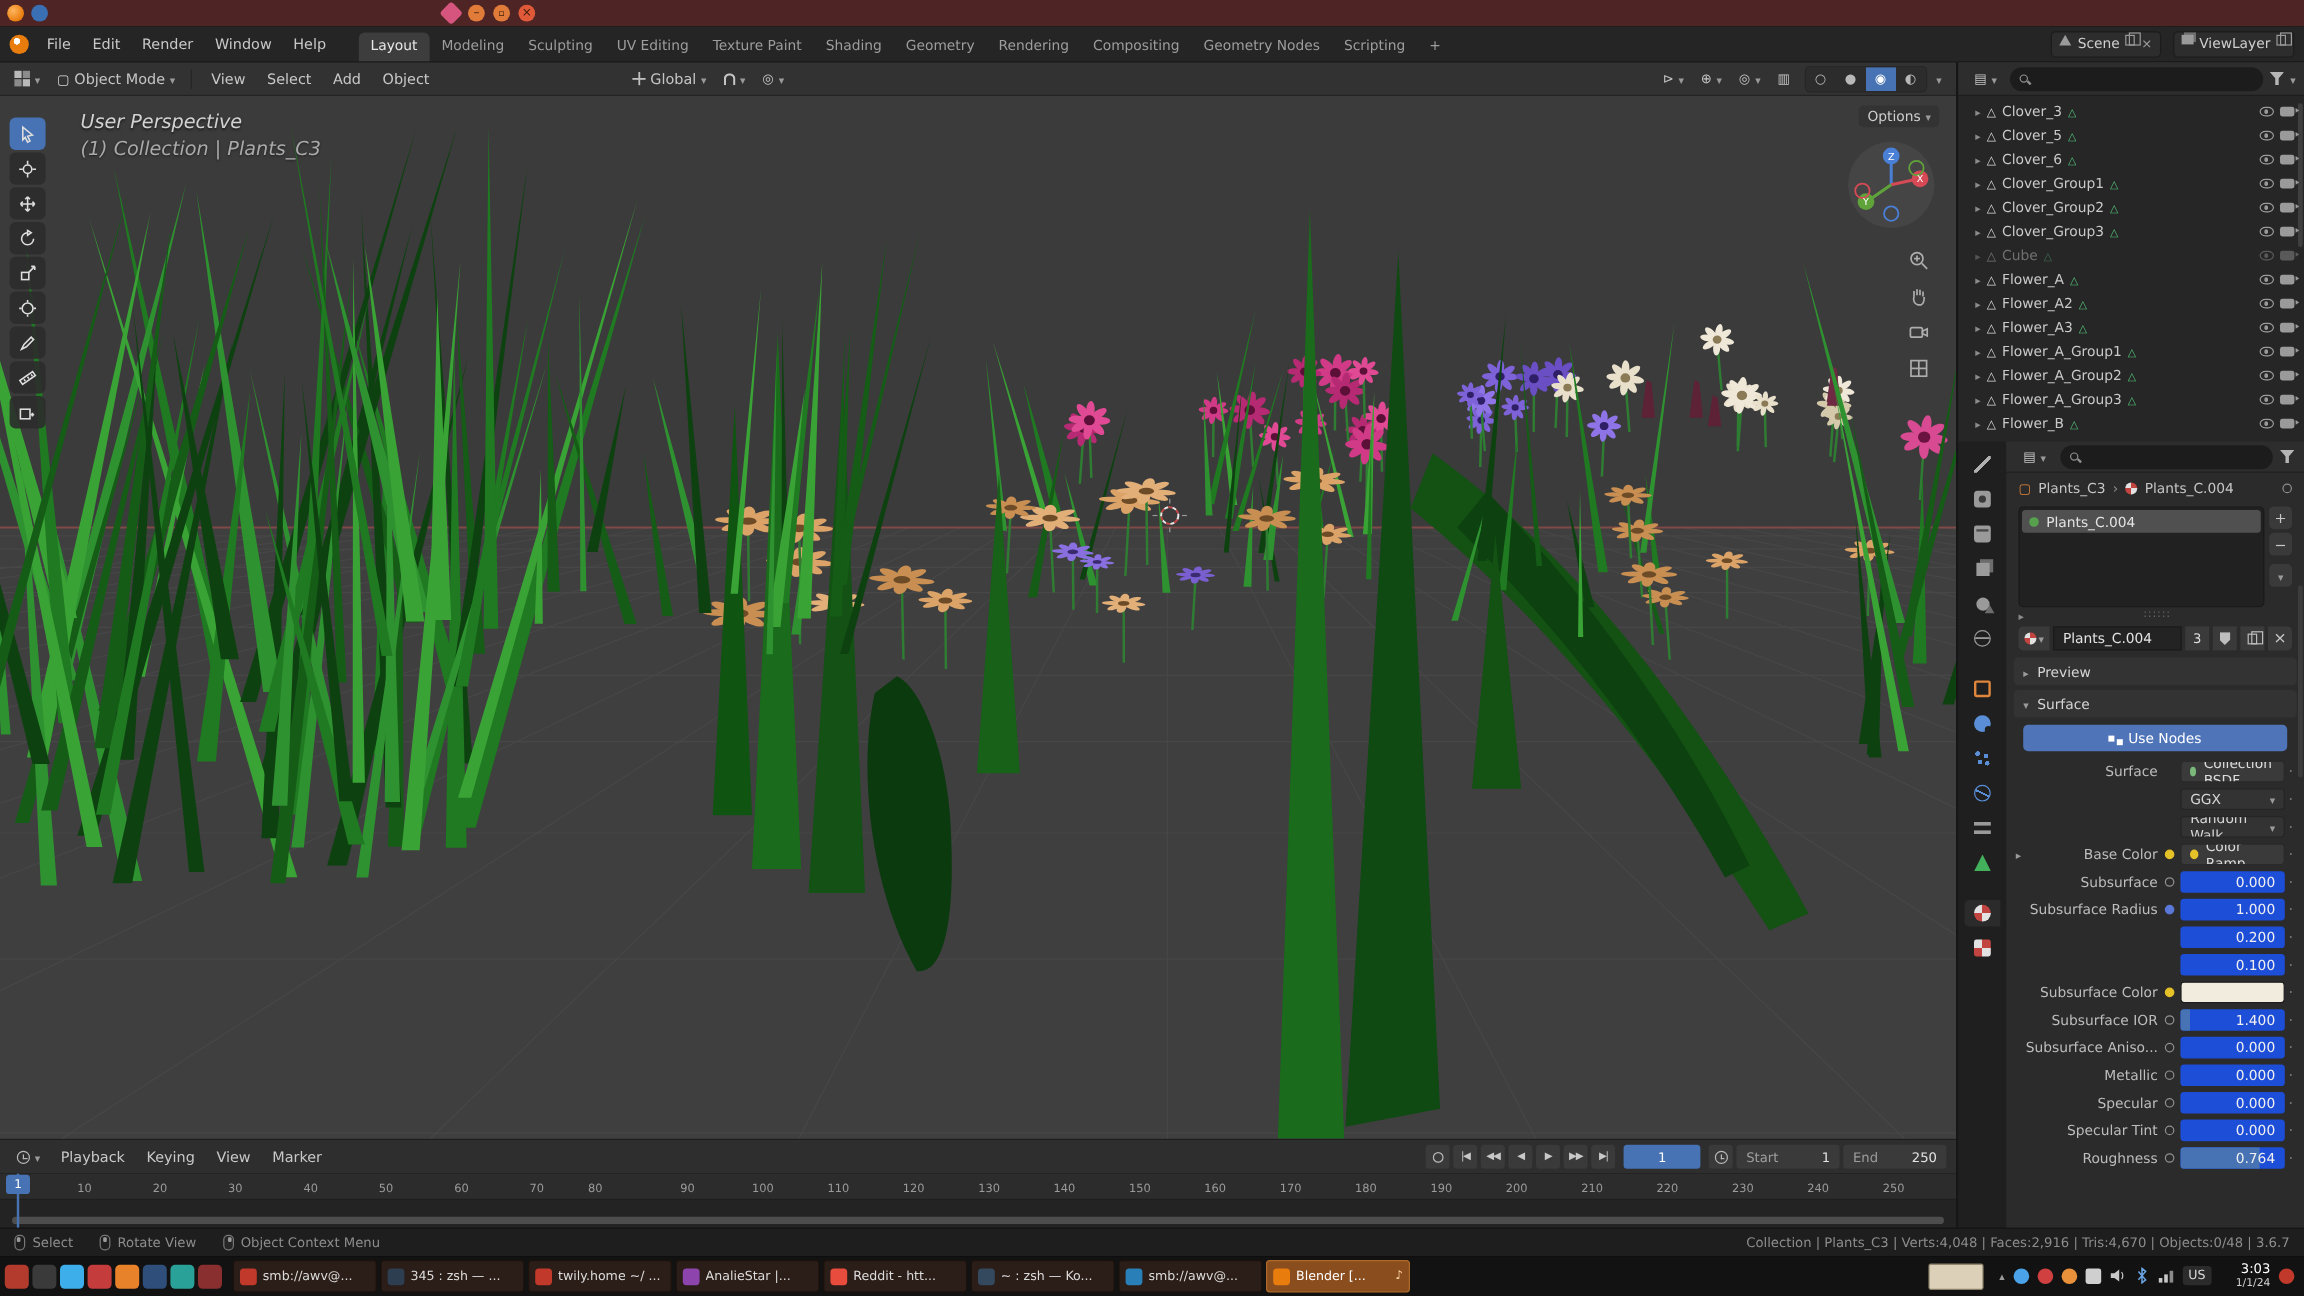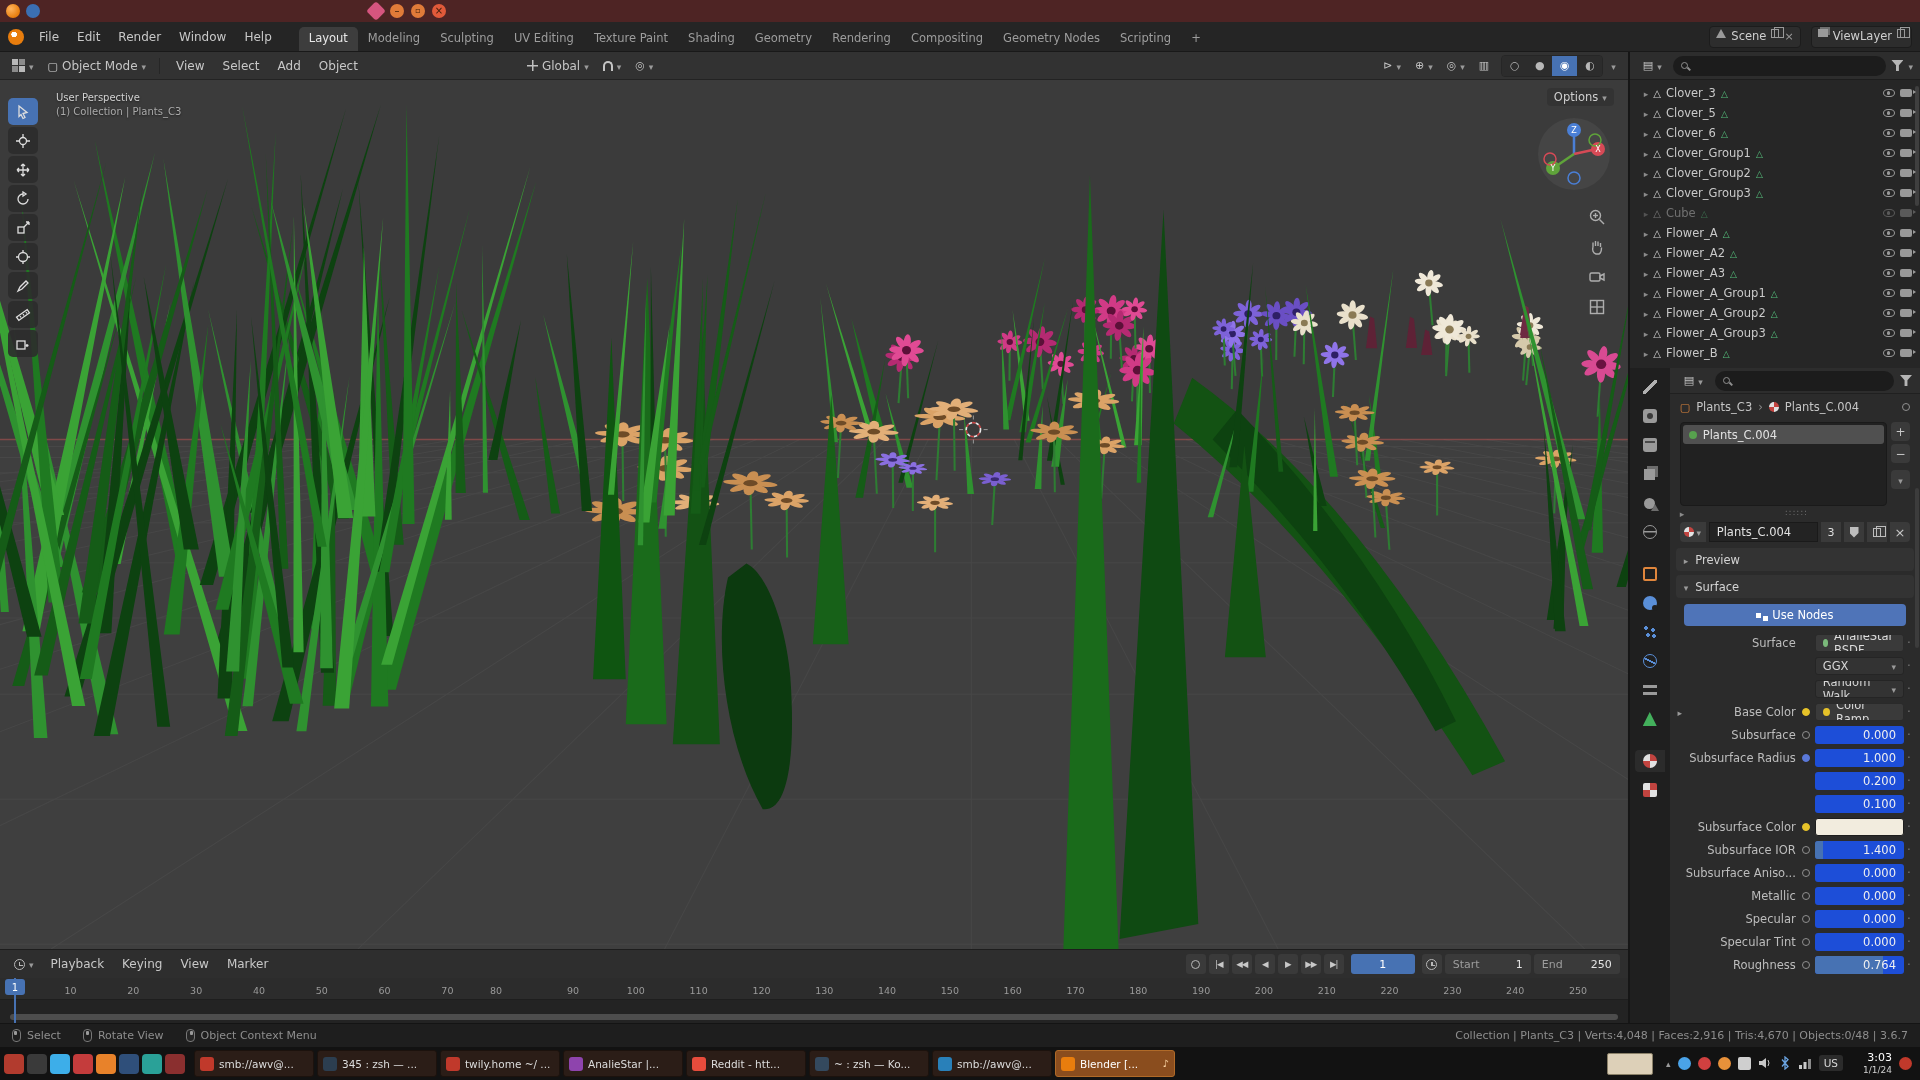--- a/index.html
+++ b/index.html
@@ -58,21 +58,21 @@
   .magnet { width:10px; height:10px; border:2.5px solid #c4c4c4; border-bottom:none; border-radius:6px 6px 0 0; }
   .glyph { font-size:11px; color:#c4c4c4; }
   .vh-right { margin-left:auto; display:flex; align-items:center; gap:2px; }
   .shade-group { display:flex; border-radius:4px; overflow:hidden; border:1px solid #262626; margin-left:4px; }
   .shade-btn { width:25px; height:20px; display:flex; align-items:center; justify-content:center; background:#2c2c2c; color:#b8b8b8; font-size:11px; }
   .shade-btn.active { background:#4772b3; color:#fff; }
 
   
   .canvas { flex:1; position:relative; background:#3b3b3b; overflow:hidden; min-height:0; }
   #scene-svg { position:absolute; inset:0; width:100%; height:100%; }
-  .vp-text { position:absolute; left:56px; top:12px; font-size:10px; color:#d2d2d2; text-shadow:0 1px 2px rgba(0,0,0,.5); }
+  .vp-text { position:absolute; left:67px; top:12px; font-size:16px; color:#d2d2d2; text-shadow:0 1px 2px rgba(0,0,0,.5);font-style:italic; }
   .vp-text .dim { color:#aaa; margin-top:3px; }
   .toolbar { position:absolute; left:8px; top:18px; display:flex; flex-direction:column; gap:2px; }
   .tool-btn { width:30px; height:27px; border-radius:5px; background:rgba(44,44,44,.9); display:flex; align-items:center; justify-content:center; }
   .tool-btn.active { background:#4772b3; }
   .tool-btn svg { stroke:#dedede; fill:none; stroke-width:1.3; }
   .vp-options { position:absolute; right:14px; top:8px; display:flex; gap:4px; align-items:center; color:#cfcfcf; font-size:11.5px; background:rgba(40,40,40,.4); padding:2px 7px; border-radius:4px; }
   .nav-gizmo { position:absolute; right:16px; top:36px; }
   .vp-side { position:absolute; right:22px; top:128px; display:flex; flex-direction:column; gap:12px; }
   .vp-side svg { stroke:#c2c2c2; fill:none; stroke-width:1.4; opacity:.85; }
 
@@ -1673,21 +1673,21 @@
             <span>Use Nodes</span>
           </div>
 
           <div id="prop-rows">
               <div class="prow">
                 <span class="pexp"></span>
                 <span class="plab">Surface</span>
                 <span class="psock" style="visibility: hidden;"></span>
                 <div class="pctl chip">
                   <span class="chipdot" style="background: rgb(122, 185, 122);"></span>
-                  <span>AnalieStar BSDF</span>
+                  <span>Collection BSDF</span>
                 </div>
                 <span class="pkey"></span>
               </div>
               <div class="prow">
                 <span class="pexp"></span>
                 <span class="plab"></span>
                 <span class="psock" style="visibility: hidden;"></span>
                 <div class="pctl pdd">
                   <span>GGX</span>
                   <span class="ddcaret"></span>

